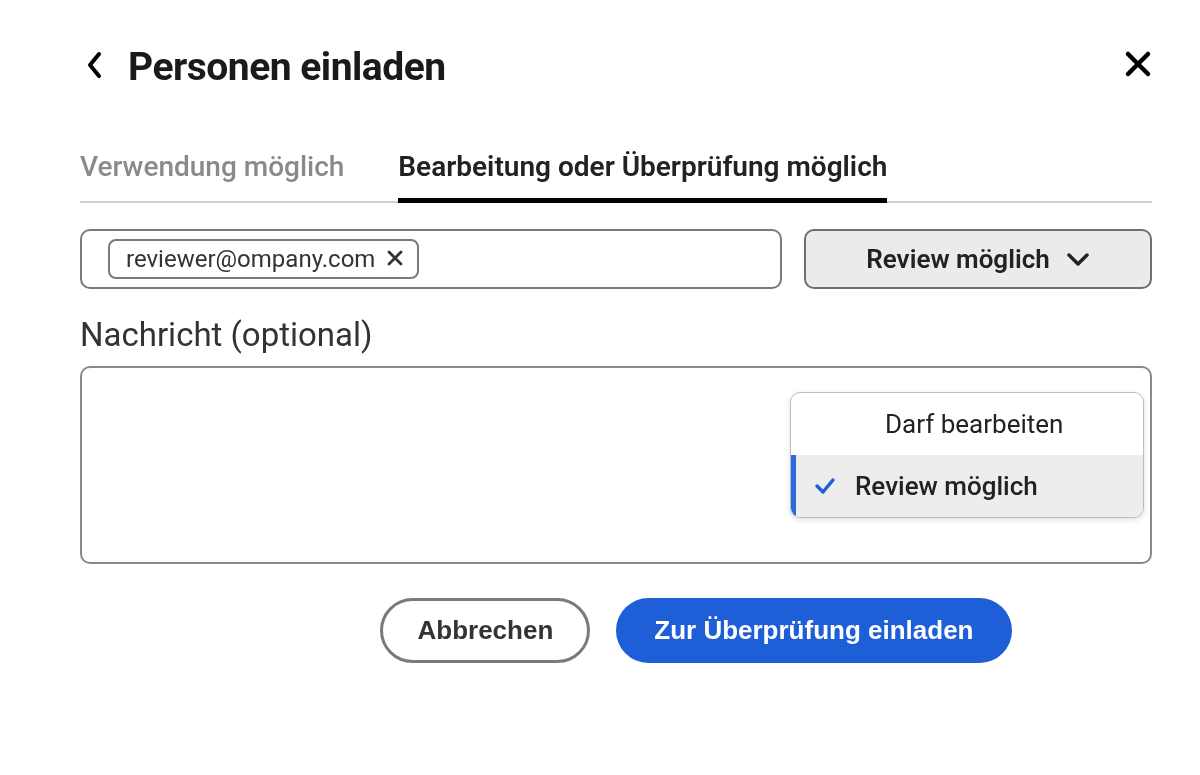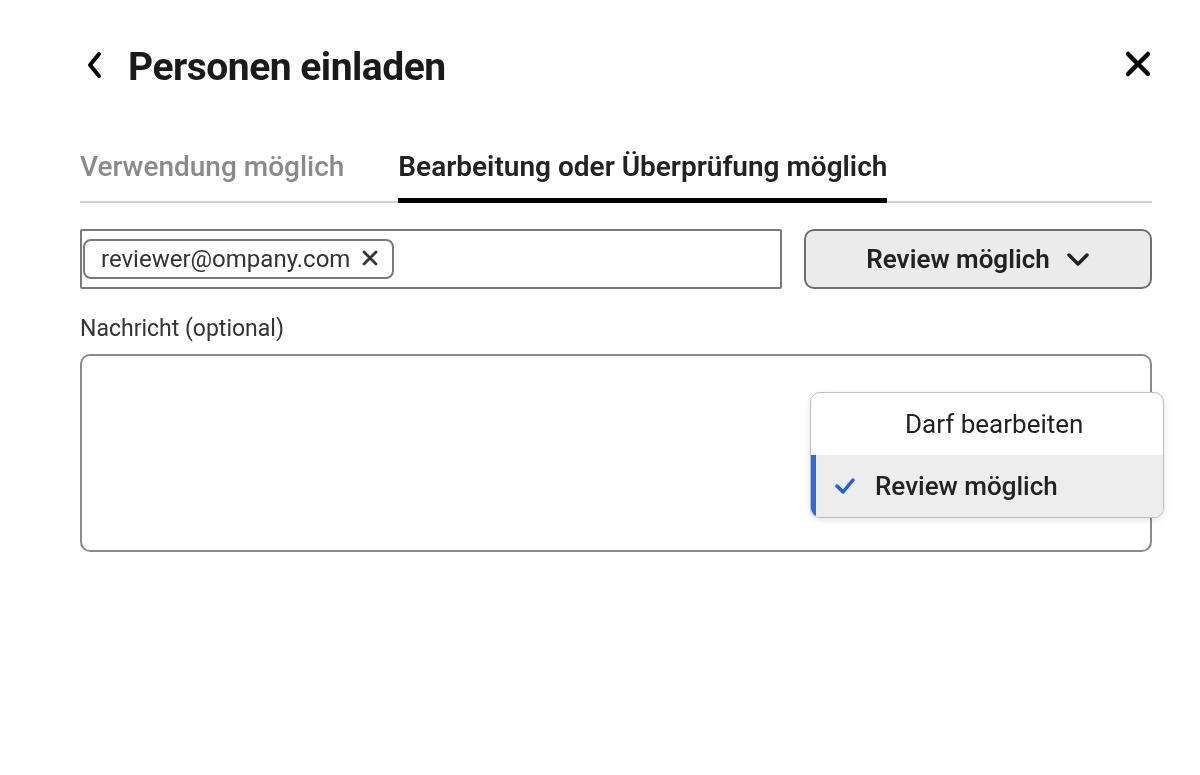--- a/index.html
+++ b/index.html
@@ -88,22 +88,22 @@
 
   .row {
     margin-top: 26px;
     display: flex;
     gap: 22px;
     align-items: stretch;
   }
   .email-box {
     flex: 1;
     border: 2px solid #7a7a7a;
-    border-radius: 2px;
-    padding: 8px 1px;
+    border-radius: 10px;
+    padding: 8px 26px;
     display: flex;
     align-items: center;
     min-height: 58px;
   }
   .chip {
     display: inline-flex;
     align-items: center;
     gap: 12px;
     border: 2px solid #7a7a7a;
     border-radius: 8px;
@@ -131,40 +131,40 @@
     font-size: 26px;
     font-weight: 600;
     color: #222;
     cursor: pointer;
     padding: 0 18px;
   }
   .perm-btn .chev { display:flex; }
 
   .msg-label {
     margin-top: 26px;
-    font-size: 23px;
+    font-size: 33px;
     color: #333;
   }
   .msg-box {
     margin-top: 12px;
     width: 100%;
     height: 198px;
     border: 2px solid #8a8a8a;
     border-radius: 10px;
     resize: none;
     font-size: 22px;
     padding: 14px;
     font-family: inherit;
     background: #fff;
   }
 
   .dropdown {
     position: absolute;
     top: 392px;
-    right: 52px;
+    right: 72px;
     width: 354px;
     background: #fff;
     border: 1px solid #bdbdbd;
     border-radius: 10px;
     box-shadow: 0 2px 6px rgba(0,0,0,0.12);
     overflow: hidden;
     z-index: 10;
   }
   .dd-item {
     display: flex;
@@ -284,14 +284,18 @@
     <div class="dd-item selected">
       <span class="check">
         <svg width="24" height="24" viewBox="0 0 24 24">
             <path d="M4 12 L10 18 L20 6" stroke="#1f5fd8" stroke-width="3.5" fill="none" stroke-linecap="round" stroke-linejoin="round"></path>
           </svg>
       </span>
       <span class="dd-text">Review möglich</span>
     </div>
   </div>
 
+  <div class="footer-wrap">
+    <button class="btn btn-secondary">Abbrechen</button>
+    <button class="btn btn-primary">Zur Überprüfung einladen</button>
+  </div>
 
 </div>
 
 </body></html>

